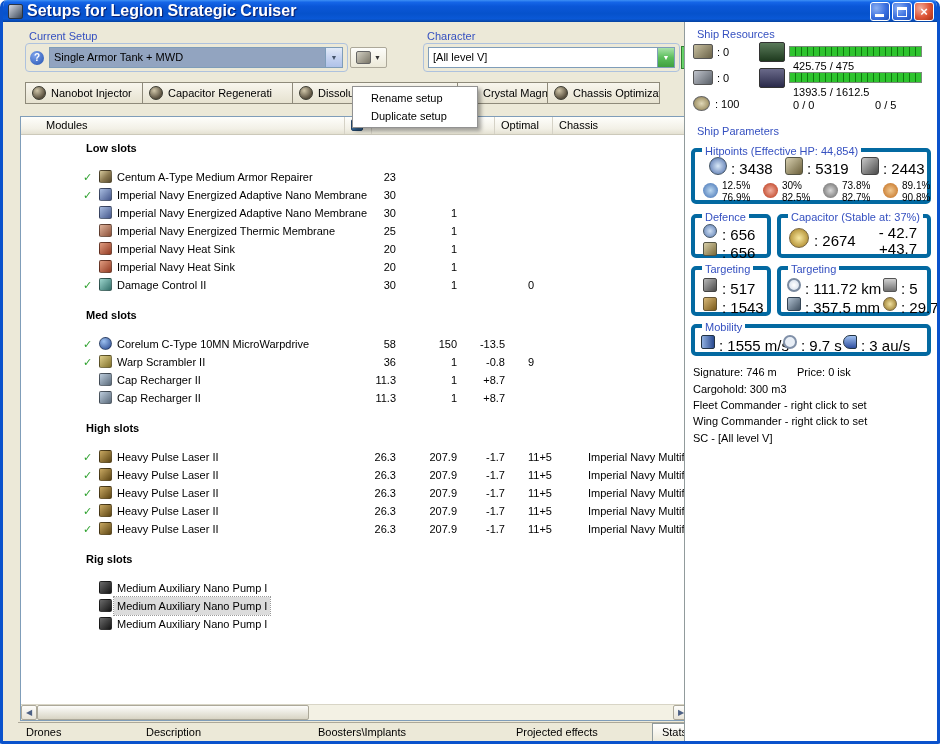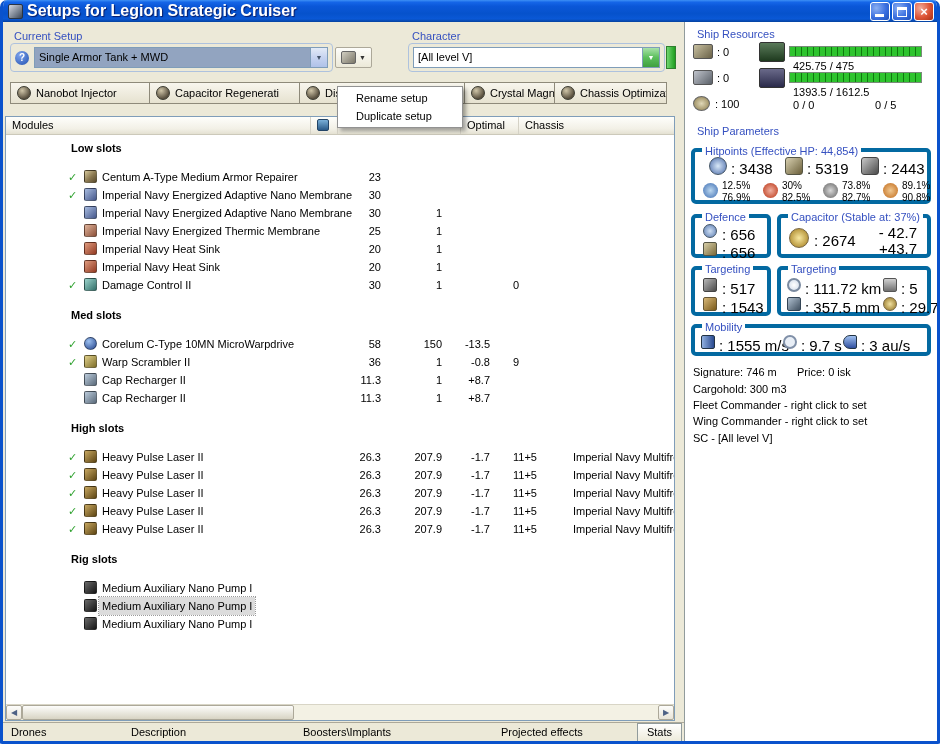--- a/index.html
+++ b/index.html
@@ -21,21 +21,21 @@
   .tb-btns { display:flex; gap:2px; }
   .tb-btn { position:relative; width:20px; height:19px; border:1px solid #fff; border-radius:3px;
     background:radial-gradient(circle at 30% 30%,#8CB0F2,#3A6FE0 55%,#1E50B8);
     color:#fff; text-align:center; line-height:17px; font-size:13px; font-weight:bold; cursor:pointer; }
   .tb-btn.close { background:radial-gradient(circle at 30% 30%,#F2AB9A,#DD5335 55%,#A63015); }
   .glyph-min { position:absolute; left:4px; bottom:3px; width:9px; height:3px; background:#fff; }
   .glyph-max { position:absolute; left:4px; top:4px; width:10px; height:10px; border:1px solid #fff; border-top-width:3px; }
 
   
   .window-body { position:absolute; top:22px; left:0; right:0; bottom:0; background:#ECE9D8; }
-  .left-region { position:absolute; left:0; top:0; width:681px; height:719px; }
+  .left-region { position:absolute; left:15px; top:0; width:681px; height:719px; }
   .right-panel { position:absolute; left:681px; top:0; width:253px; height:719px;
     background:#fff; border-left:1px solid #919B9C; }
 
   .fl-label { position:absolute; top:8px; color:#3550C0; white-space:nowrap; }
   .blue-label { position:absolute; color:#3550C0; white-space:nowrap; }
 
   .gbox { position:absolute; border:1px solid #AEC2DE; border-radius:4px;
     display:flex; align-items:center; padding:0 4px; gap:5px; }
   .help-icon { width:14px; height:14px; border-radius:50%; flex:0 0 14px;
     background:radial-gradient(circle at 35% 30%,#7FA4EC,#2050B0); color:#fff; font-weight:bold;
@@ -61,21 +61,21 @@
   .sstab { height:22px; border:1px solid #8E8A7A; border-left-width:0; background:linear-gradient(#F8F6EE,#E6E2D0);
     display:flex; align-items:center; gap:5px; padding:0 6px; overflow:hidden; white-space:nowrap; cursor:pointer; }
   .sstab:first-child { border-left-width:1px; }
   .ss-icon { width:14px; height:14px; border-radius:50%; flex:0 0 14px; border:1px solid #3A3A30;
     background:radial-gradient(circle at 35% 30%,#CFC5A8,#5A5140 70%); }
 
   
   .list-panel { position:absolute; left:2px; top:94px; width:670px; height:605px;
     border:1px solid #7F9DB9; background:#fff; display:flex; flex-direction:column; }
   .list-header { height:18px; display:flex; flex:0 0 18px;
-    background:linear-gradient(#FEFEFB,#F2F0E6 70%,#E4E1D2); border-bottom:1px solid #CCC9BA; }
+    background:linear-gradient(#FEFEFB,#F2F0E6 70%,#E4E1D2); border-bottom:1px solid #CCC9BA;padding-left:19px; }
   .hcell { border-right:1px solid #D5D2C6; padding:2px 0 0 6px; white-space:nowrap; overflow:hidden; }
   .hcell:last-child { border-right:none; }
   .cpu-column-icon { display:inline-block; width:12px; height:12px; border:1px solid #224466; border-radius:2px;
     background:linear-gradient(#7AB0D8,#2A5A88); vertical-align:-2px; }
   .module-list { flex:1; overflow:hidden; position:relative;padding-left:48px; }
   .group-label { padding:14px 0 13px 17px; font-weight:bold; line-height:14px; }
   .group-label:first-child { padding-top:6px; }
   .mrow { position:relative; height:18px; line-height:18px; }
   .chk { position:absolute; left:14px; width:14px; color:#2EA12E; font-weight:bold; font-size:11px; }
   .mico { position:absolute; left:30px; top:2px; width:13px; height:13px; border:1px solid rgba(0,0,0,.4); border-radius:2px; }
@@ -198,21 +198,21 @@
       <span class="fl-label" style="left:409px">Character</span>
       <div class="gbox" style="left:405px;top:21px;width:257px;height:29px">
         <div class="combo">
           <span class="combo-text">[All level V]</span>
           <span class="combo-btn green">▼</span>
         </div>
       </div>
       <div class="skill-bar"></div>
 
       <div class="sstabs">
-        <div class="sstab" style="width:140px">
+        <div class="sstab" style="width:118px">
           <span class="ss-icon"></span>
           <span>Nanobot Injector</span>
         </div>
         <div class="sstab" style="width:150px">
           <span class="ss-icon"></span>
           <span>Capacitor Regenerati</span>
         </div>
         <div class="sstab" style="width:165px">
           <span class="ss-icon"></span>
           <span>Dissolu</span>

